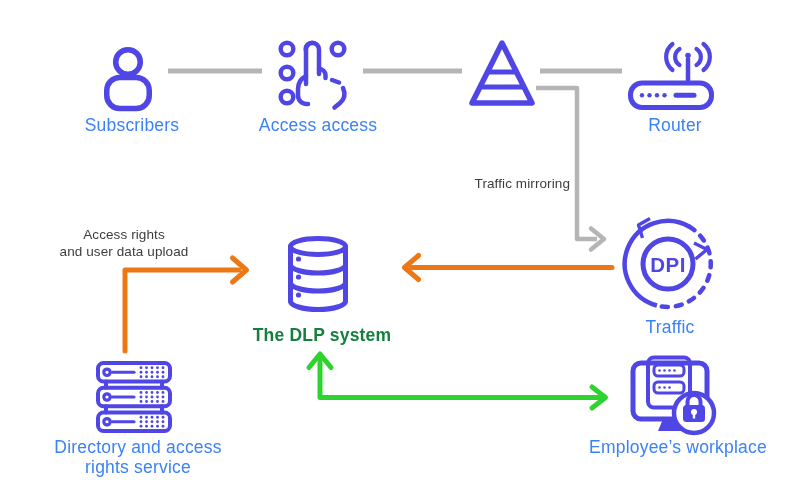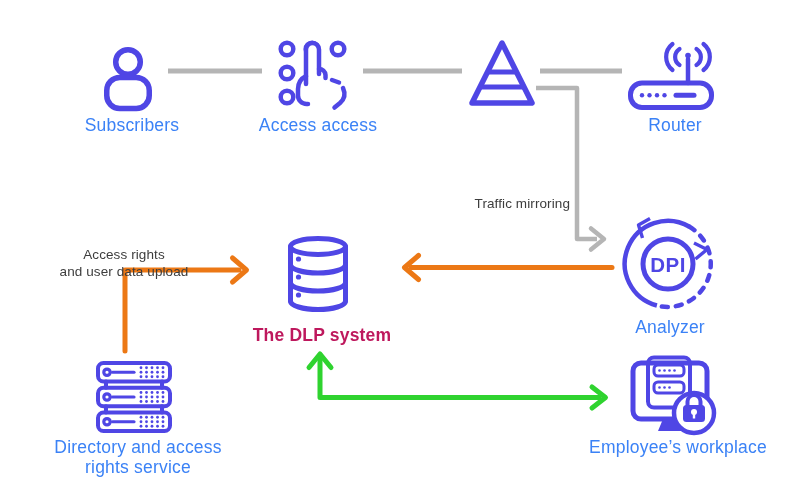--- a/index.html
+++ b/index.html
@@ -1,22 +1,22 @@
 <!DOCTYPE html>
 <html><head>
 <meta charset="utf-8">
 <style>
   html,body{margin:0;padding:0;background:#fff;}
   .canvas{position:relative;width:800px;height:480px;background:#ffffff;overflow:hidden;
           font-family:"Liberation Sans",sans-serif;}
   svg{display:block;overflow:visible;}
   .nlabel{position:absolute;font-size:17.5px;line-height:1.12;letter-spacing:.2px;
           color:#3b82f6;text-align:center;}
-  .nlabel.strong{font-weight:600;color:#be185d;}
-  .slabel{position:absolute;font-size:13.5px;line-height:1.25;letter-spacing:.1px;color:#3d3d3d;margin-top:20px;}
+  .nlabel.strong{font-weight:600;color:#15803d;}
+  .slabel{position:absolute;font-size:13.5px;line-height:1.25;letter-spacing:.1px;color:#3d3d3d;}
   .wires{position:absolute;left:0;top:0;pointer-events:none;}
   .ic{position:absolute;}
 </style>
 </head>
 <body>
 
 <div class="canvas">
 
   <svg class="wires" width="800" height="480" viewBox="0 0 800 480">
 
@@ -108,21 +108,21 @@
   <div class="nlabel strong" style="left:240px;top:326px;width:164px;">The DLP system</div>
 
   <svg class="ic" style="left:619px;top:215px;" width="98" height="98" viewBox="0 0 98 98" fill="none" stroke="#4f46e5">
     <circle cx="49" cy="49" r="25" stroke-width="5"></circle>
     <text x="49" y="56.5" text-anchor="middle" font-size="20.5" font-weight="700" letter-spacing="0.5" fill="#4f46e5" stroke="none" font-family="Liberation Sans, sans-serif">DPI</text>
     <path d="M70.5,11.8 A43,43 0 1 0 37.9,90.5" stroke-width="4.5"></path>
     <path d="M70.5,11.8 A43,43 0 0 1 37.9,90.5" stroke-width="4.5" stroke-dasharray="6 8" stroke-linecap="round"></path>
     <path d="M31,3.5 L19.5,10 L23.5,23" stroke-width="3.4" stroke-linejoin="round"></path>
     <path d="M76.5,44 L88,34.5 L75,28" stroke-width="3.4" stroke-linejoin="round"></path>
   </svg>
-  <div class="nlabel" style="left:620px;top:318px;width:100px;">Analyzer</div>
+  <div class="nlabel" style="left:620px;top:318px;width:100px;">Traffic</div>
 
   <svg class="ic" style="left:96px;top:361px;" width="76" height="72" viewBox="0 0 76 72" fill="none" stroke="#4f46e5" stroke-linecap="round">
     <rect x="2" y="2" width="72" height="18.5" rx="5.5" stroke-width="4"></rect>
     <rect x="2" y="26.75" width="72" height="18.5" rx="5.5" stroke-width="4"></rect>
     <rect x="2" y="51.5" width="72" height="18.5" rx="5.5" stroke-width="4"></rect>
     <path d="M10,20.5 V26.75 M66,20.5 V26.75 M10,45.25 V51.5 M66,45.25 V51.5" stroke-width="4"></path>
     <g stroke-width="3.2">
       <circle cx="11" cy="11.25" r="3.2"></circle>
         <path d="M16.5,11.25 H38"></path>
       <circle cx="11" cy="36" r="3.2"></circle>

